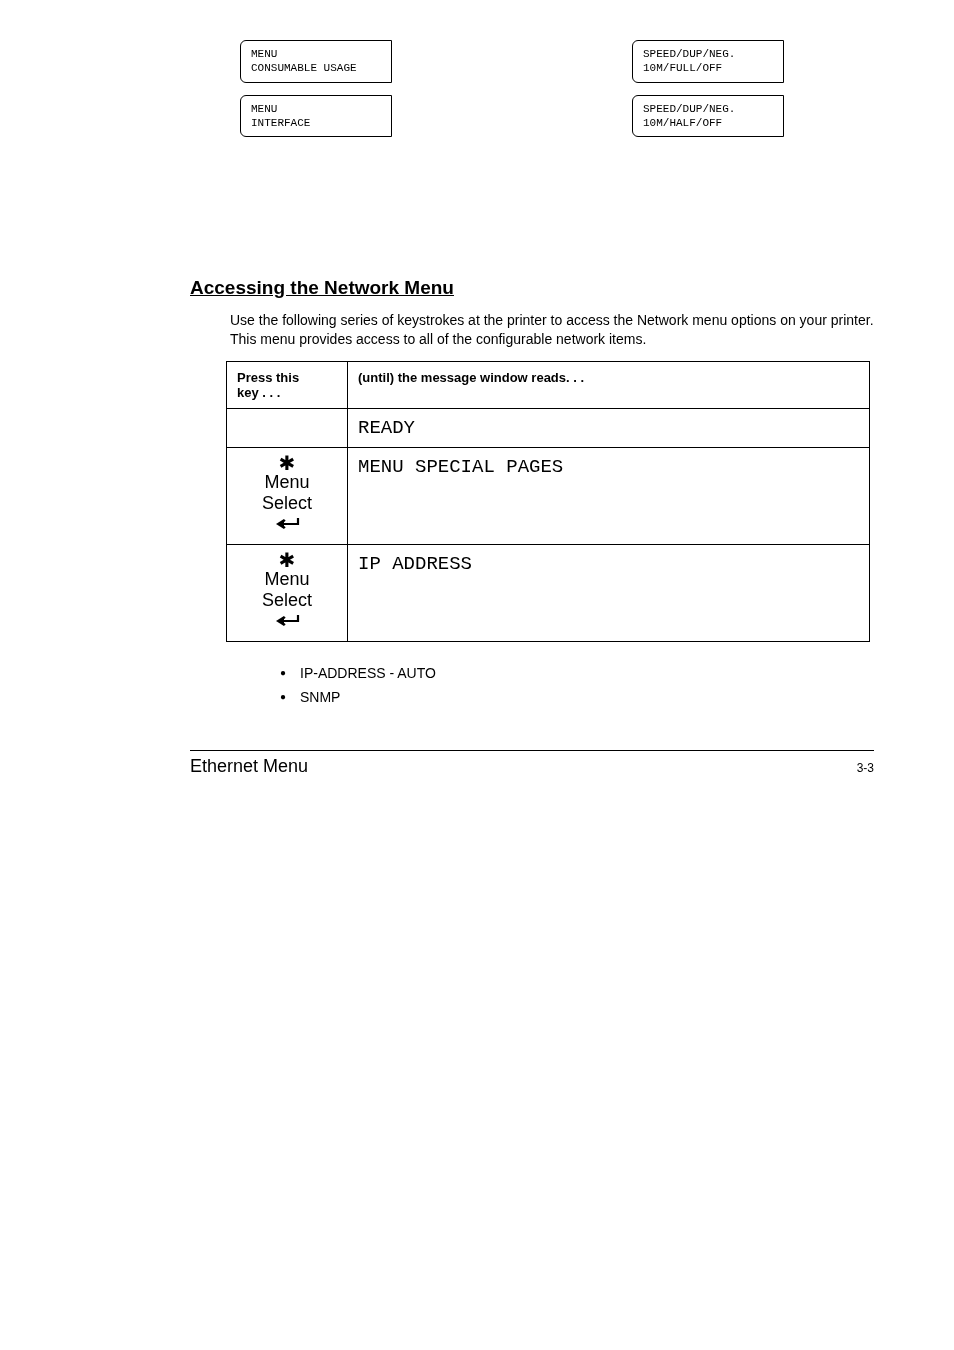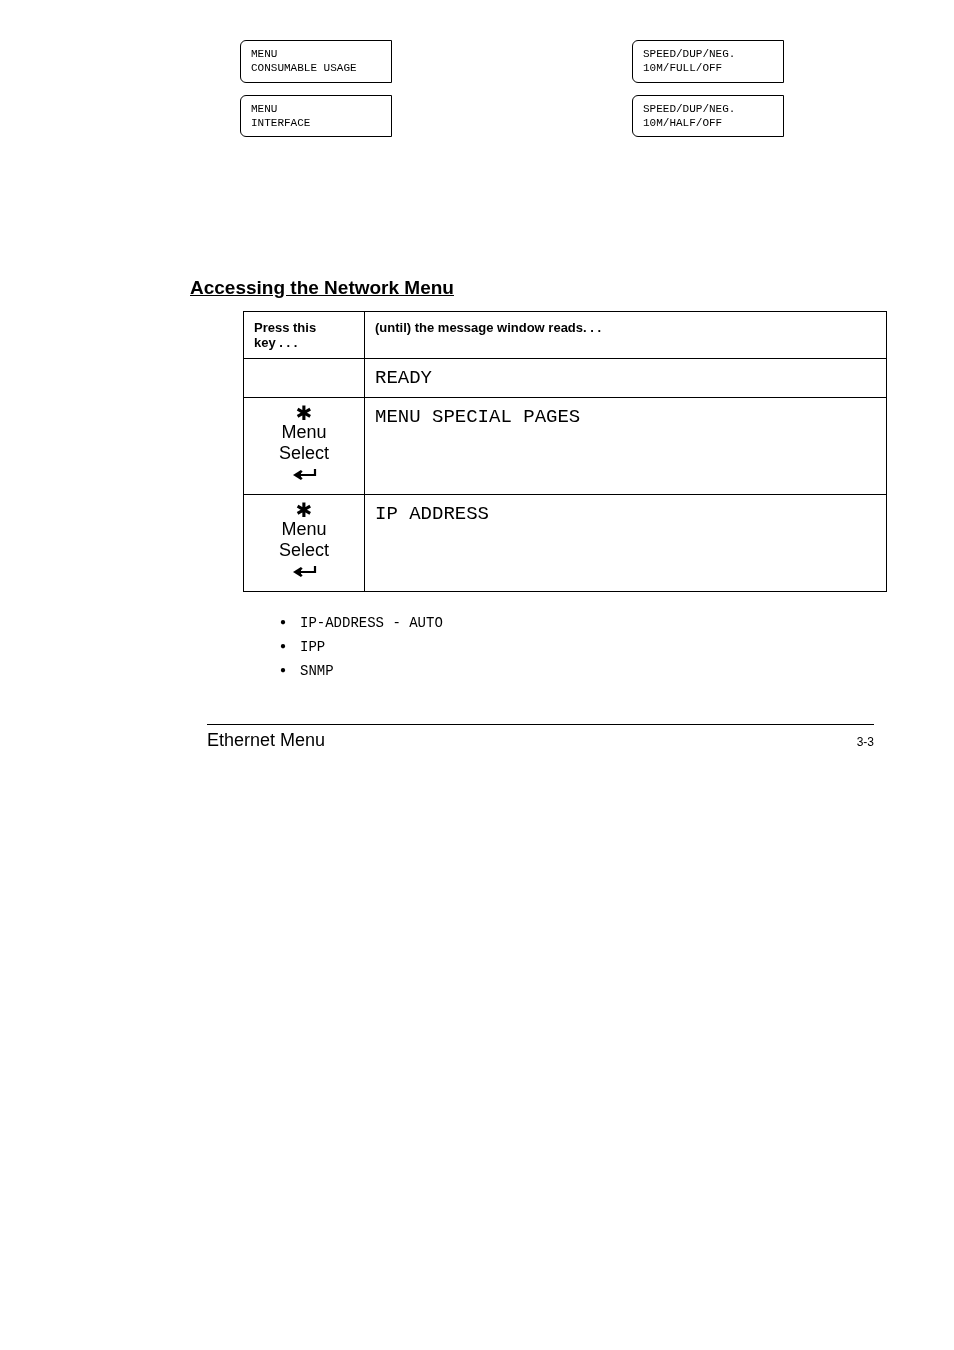--- a/index.html
+++ b/index.html
@@ -50,21 +50,21 @@
     }
     .intro {
       font-size: 14px;
       line-height: 1.35;
       margin: 0 0 12px 40px;
     }
     .main-table {
       border: 1.5px solid #000;
       border-collapse: collapse;
       width: 100%;
-      margin-left: 53px;
+      margin-left: 36px;
       width: calc(100% - 40px);
       margin-bottom: 20px;
     }
     .main-table th, .main-table td {
       border: 1px solid #000;
       padding: 8px 10px;
       vertical-align: top;
       text-align: left;
     }
     .main-table th {
@@ -120,21 +120,20 @@
     }
     .note-text {
       font-style: italic;
       font-size: 14px;
       line-height: 1.35;
     }
     .bullet-list {
       list-style: none;
       padding: 0;
       margin: 0 0 0 90px;
-      font-family: Liberation Mono, monospace;
     }
     .bullet-list li {
       font-size: 14px;
       line-height: 1.7;
       position: relative;
       padding-left: 20px;
     }
     .bullet-list li::before {
       content: "●";
       position: absolute;
@@ -142,21 +141,21 @@
       font-size: 10px;
       top: 2px;
     }
     .footer {
       display: flex;
       justify-content: space-between;
       align-items: baseline;
       border-top: 1px solid #000;
       margin-top: 40px;
       padding-top: 5px;
-      margin-left: 17px;
+      margin-left: 0;
     }
     .footer-left {
       font-size: 18px;
     }
     .footer-right {
       font-size: 12px;
     }
   </style>
 </head>
 <body>
@@ -181,20 +180,21 @@
       </div>
       <div class="menu-box menu-box-right">
         <div>SPEED/DUP/NEG.</div>
         <div>10M/HALF/OFF</div>
       </div>
     </div>
   </div>
 
   <h2>Accessing the Network Menu</h2>
 
+  <p class="intro">Use the following series of keystrokes at the printer to access the Network menu options on your printer. This menu provides access to all of the configurable network items.</p>
 
   <table class="main-table">
     <thead>
       <tr>
         <th class="col-left">
           <div>Press this</div>
           <div>key . . .</div>
         </th>
         <th>(until) the message window reads. . .</th>
       </tr>
@@ -235,21 +235,20 @@
           </div>
         </td>
         <td class="mono">IP ADDRESS</td>
       </tr>
     </tbody>
   </table>
 
 
   <ul class="bullet-list">
     <li>IP-ADDRESS - AUTO</li>
-    <li>IPP</li>
     <li>SNMP</li>
   </ul>
 
   <div class="footer">
     <span class="footer-left">Ethernet Menu</span>
     <span class="footer-right">3-3</span>
   </div>
 
 </div>
 

